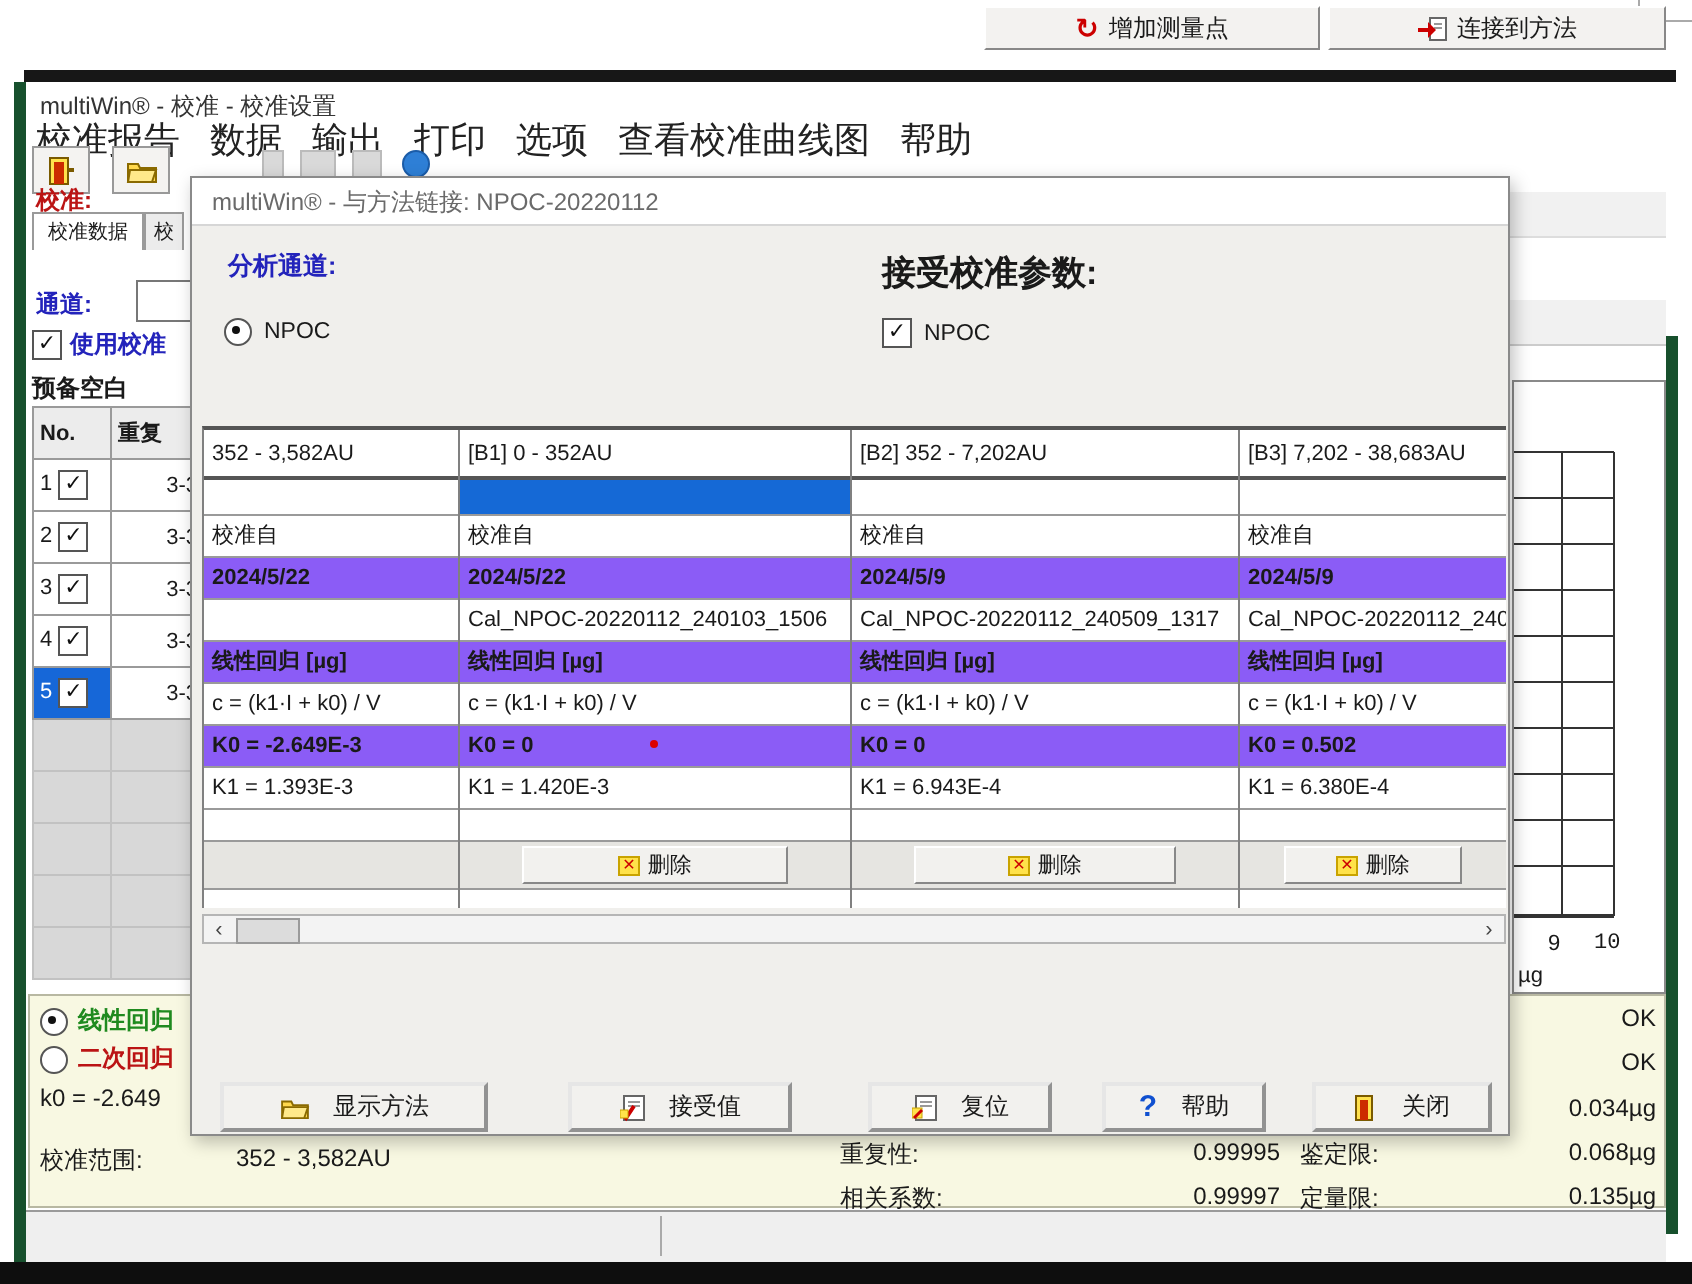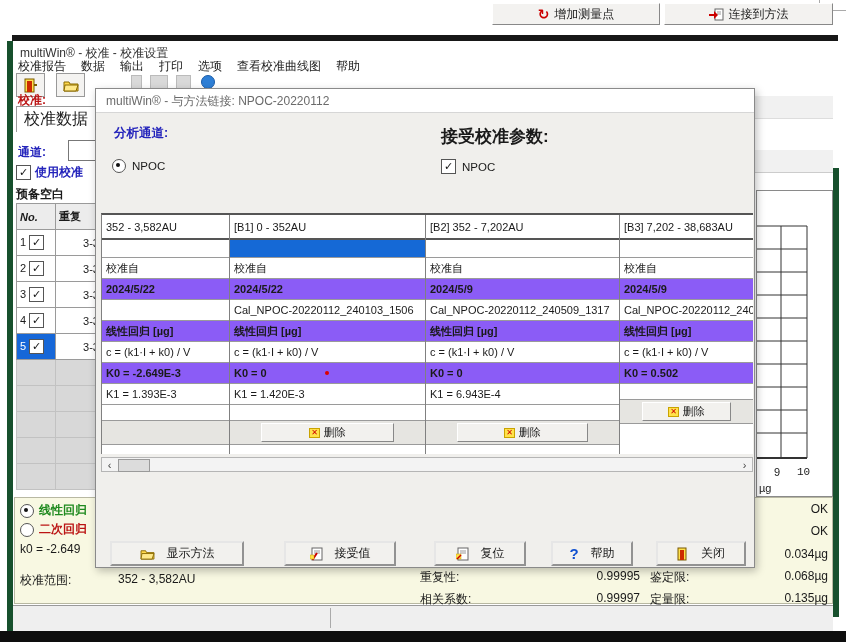--- a/index.html
+++ b/index.html
@@ -11,25 +11,25 @@
   .red{color:#bb1414;}
   .green{color:#1f8a1f;}
   
   .top-band{left:12px;top:35px;width:826px;height:6px;background:#171717;}
   .left-stripe{left:7px;top:41px;width:6px;height:591px;background:#17502d;}
   .right-stripe{left:833px;top:168px;width:6px;height:449px;background:#17502d;}
   .bottom-band{left:0;top:631px;width:846px;height:11px;background:#0e0e0e;}
   .corner-tab{left:819px;top:0;width:26px;height:10px;border:1px solid #aaa;border-top:none;background:#fff;}
   .win{left:13px;top:41px;width:820px;height:590px;background:#fff;}
   
-  .menubar{left:18px;top:58px;display:flex;gap:15px;font-size:12px;color:#222;}
+  .menubar{left:18px;top:58px;display:flex;gap:15px;font-size:18px;color:#222;}
   .toolbtn{width:27px;height:22px;border:1px solid #999;background:#f4f3f1;display:flex;align-items:center;justify-content:center;}
   .tb-part{background:#d9d9d9;border:1px solid #bbb;}
   
-  .tab{display:inline-block;border:1px solid #9a9a9a;border-bottom:none;background:#fff;padding:2px 7px;font-size:16px;}
+  .tab{display:inline-block;border:1px solid #9a9a9a;border-bottom:none;background:#fff;padding:2px 7px;font-size:10px;}
   .tab.part{background:#ececec;padding:2px 4px;}
   .dd{background:#fff;border:1px solid #777;}
   .cb{width:13px;height:13px;border:1px solid #555;background:#fff;display:inline-flex;align-items:center;
       justify-content:center;font-size:11px;font-weight:bold;color:#111;line-height:1;}
   .radio{width:12px;height:12px;border-radius:50%;border:1px solid #555;background:#fff;display:inline-block;position:relative;vertical-align:-2px;}
   .radio.sel::after{content:"";position:absolute;left:3px;top:3px;width:4px;height:4px;border-radius:50%;background:#111;}
   .ltab{border-collapse:collapse;font-size:11px;}
   .ltab td{border:1px solid #9a9a9a;padding:0 3px;height:25px;background:#fff;white-space:nowrap;}
   .ltab .hd{background:#ececec;font-weight:bold;text-align:left;}
   .ltab .selrow{background:#1667d8;color:#fff;}
@@ -126,21 +126,21 @@
   <div class="abs dd" style="left:68px;top:140px;width:27px;height:19px;"></div>
   <div class="abs" style="left:16px;top:164px;display:flex;align-items:center;gap:4px;">
     <span class="cb">✓</span>
     <span class="b blue">使用校准</span>
   </div>
   <div class="abs b" style="left:16px;top:186px;">预备空白</div>
 
   <table class="abs ltab" style="left:16px;top:203px;">
     <tbody>
         <tr>
-      <td class="hd" style="width:32px;font-style:italic;">No.</td>
+      <td class="hd" style="width:32px;">No.</td>
       <td class="hd" style="width:40px;">重复</td>
     </tr>
     <tr>
       <td><span>1</span> <span class="cb">✓</span></td>
       <td style="text-align:right;">3-3</td>
     </tr>
     <tr>
       <td><span>2</span> <span class="cb">✓</span></td>
       <td style="text-align:right;">3-3</td>
     </tr>
@@ -321,20 +321,21 @@
 
       <div class="dcol" style="width:134px;">
         <div class="c hdr">[B3] 7,202 - 38,683AU</div>
         <div class="c selc"></div>
         <div class="c r21">校准自</div>
         <div class="c r21 alt">2024/5/9</div>
         <div class="c r21">Cal_NPOC-20220112_240509_1</div>
         <div class="c r21 alt">线性回归 [µg]</div>
         <div class="c r21">c = (k1·I + k0) / V</div>
         <div class="c r21 alt">K0 = 0.502</div>
+        <div class="c r21">K1 = 6.380E-4</div>
         <div class="c emp"></div>
         <div class="c delr">
           <div class="delbtn">
             <span class="delx">✕</span>
             <span>删除</span>
           </div>
         </div>
       </div>
     </div>
 

